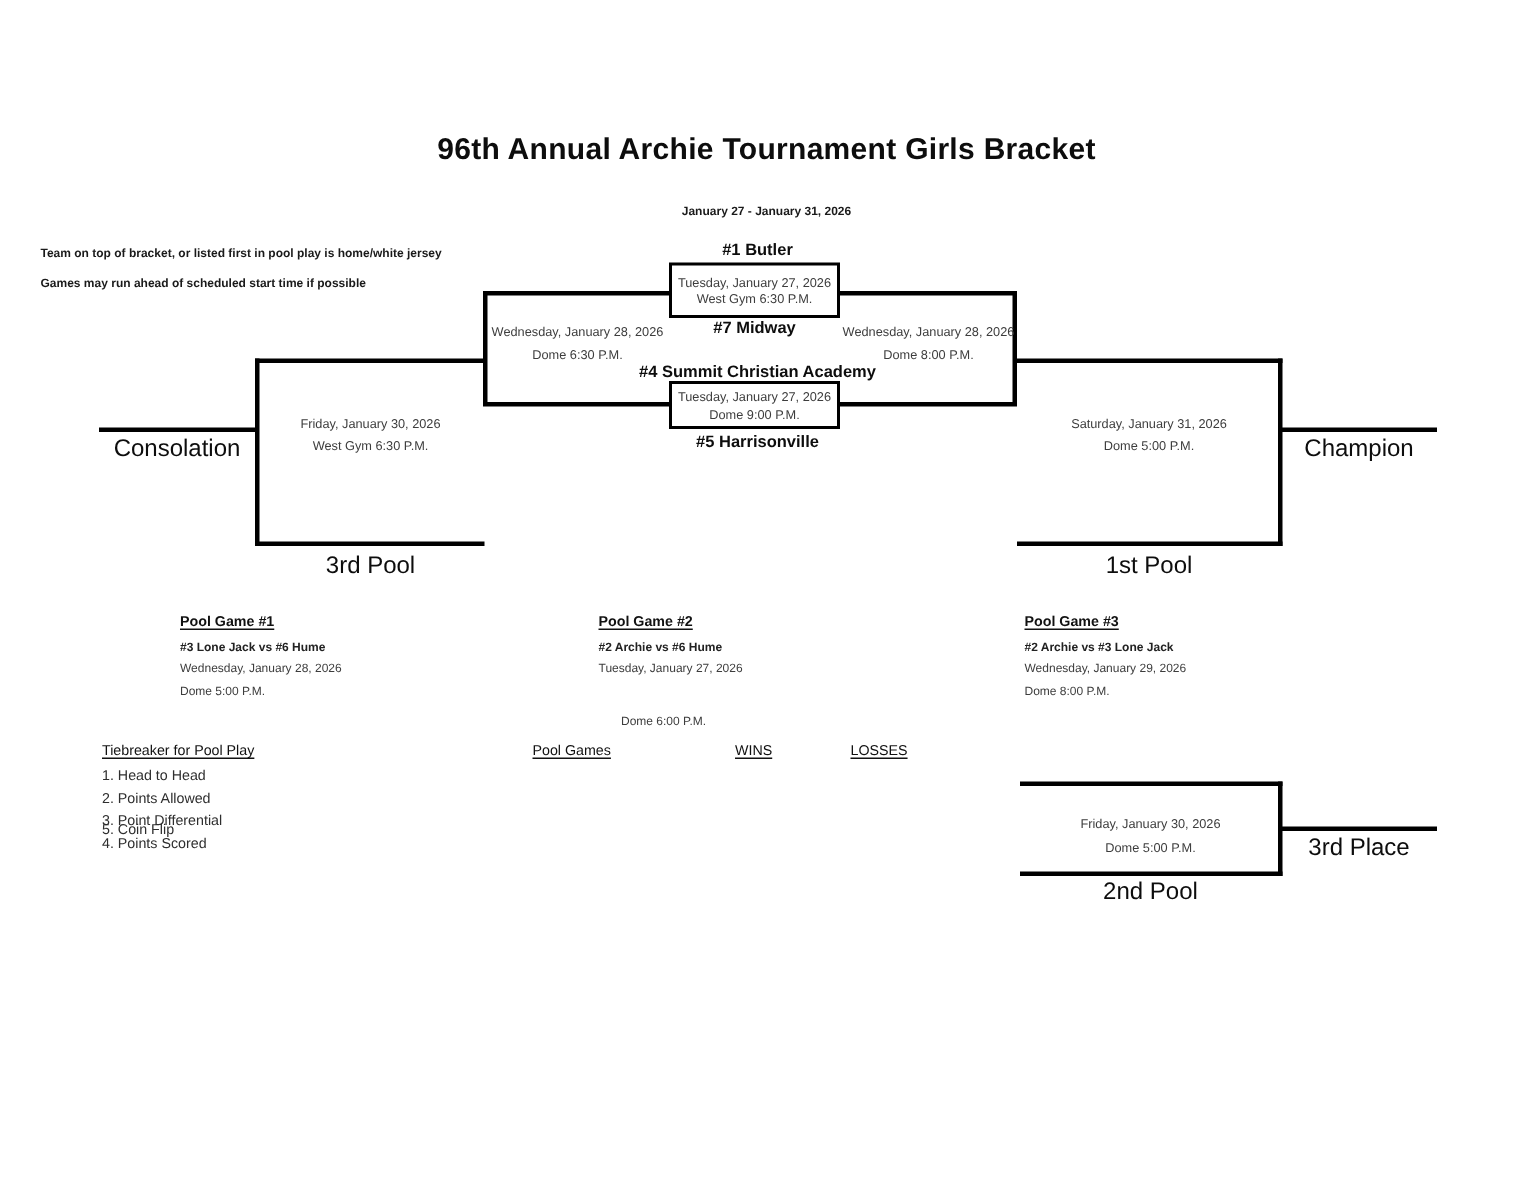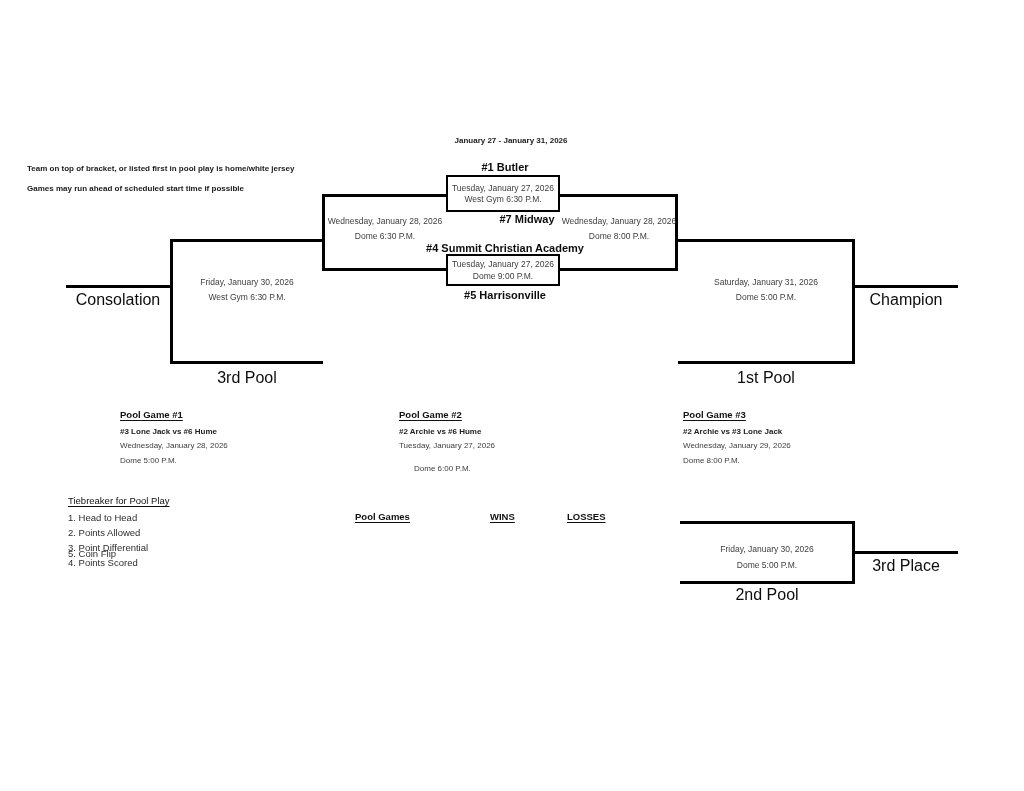--- a/index.html
+++ b/index.html
@@ -14,52 +14,53 @@
   .subtitle { font-size:8px; font-weight:bold; color:#1a1a1a; }
   .note { font-size:8px; font-weight:bold; color:#1a1a1a; }
   .team { font-size:11px; font-weight:bold; color:#0d0d0d; }
   .sm { font-size:8.5px; color:#3d3d3d; }
   .side-lbl { font-size:16px; font-weight:normal; color:#0d0d0d;text-align:center; }
   .pool-hd { font-size:9.5px; font-weight:bold; text-decoration:underline; text-underline-offset:2px; color:#111; }
   .pool-match { font-size:8px; font-weight:bold; color:#222; }
   .pool-sm { font-size:8px; color:#3d3d3d; }
   .tb-title { font-size:9.5px; font-weight:normal; text-decoration:underline; text-underline-offset:2px; color:#111; }
   .tb-item { font-size:9.5px; color:#2e2e2e; }
-  .col-hd { font-size:9.5px; font-weight:bold; text-decoration:underline; text-underline-offset:2px; color:#111;margin-top:16px; }
+  .col-hd { font-size:9.5px; font-weight:normal; text-decoration:underline; text-underline-offset:2px; color:#111; }
   .hline { position:absolute; height:3px; background:#000; }
   .rect-c { position:absolute; box-sizing:border-box; border:3px solid #000; background:transparent; }
   .open-right { position:absolute; box-sizing:border-box; border:3px solid #000; border-right:none; }
   .open-left { position:absolute; box-sizing:border-box; border:3px solid #000; border-left:none; }
   .game-box { position:absolute; box-sizing:border-box; border:2px solid #000; background:#fff;
     display:flex; flex-direction:column; justify-content:center; align-items:center; gap:3px; }
   .game-box .bx { font-size:8.5px; color:#3d3d3d; white-space:nowrap; line-height:1; }
 </style>
 </head>
 <body>
 
 <div class="page">
 
+  <div class="t ctr title" style="left:511px; top:89px;">96th Annual Archie Tournament Girls Bracket</div>
   <div class="t ctr subtitle" style="left:511px; top:136px;">January 27 - January 31, 2026</div>
   <div class="t note" style="left:27px; top:164px;">Team on top of bracket, or listed first in pool play is home/white jersey</div>
   <div class="t note" style="left:27px; top:184px;">Games may run ahead of scheduled start time if possible</div>
 
   <div class="rect-c" style="left:322px; top:194px; width:356px; height:77px;"></div>
   <div class="open-right" style="left:170px; top:239px; width:153px; height:125px;"></div>
   <div class="hline" style="left:66px;  top:285px; width:104px;"></div>
   <div class="open-left" style="left:678px; top:239px; width:177px; height:125px;"></div>
   <div class="hline" style="left:853px; top:285px; width:105px;"></div>
   <div class="open-left" style="left:680px; top:521px; width:175px; height:63px;"></div>
   <div class="hline" style="left:853px; top:551px; width:105px;"></div>
 
   <div class="t ctr team" style="left:505px; top:161px;">#1 Butler</div>
   <div class="game-box" style="left:446px; top:175px; width:114px; height:37px;">
     <div class="bx">Tuesday, January 27, 2026</div>
     <div class="bx">West Gym 6:30 P.M.</div>
   </div>
-  <div class="t ctr team" style="left:527px; top:213px;">#7 Midway</div>
+  <div class="t ctr team" style="left:503px; top:213px;">#7 Midway</div>
 
   <div class="t ctr team" style="left:505px; top:242px;">#4 Summit Christian Academy</div>
   <div class="game-box" style="left:446px; top:254px; width:114px; height:32px;">
     <div class="bx">Tuesday, January 27, 2026</div>
     <div class="bx">Dome 9:00 P.M.</div>
   </div>
   <div class="t ctr team" style="left:505px; top:289px;">#5 Harrisonville</div>
 
   <div class="t ctr sm" style="left:385px; top:216px;">Wednesday, January 28, 2026</div>
   <div class="t ctr sm" style="left:385px; top:231px;">Dome 6:30 P.M.</div>
@@ -77,21 +78,21 @@
   <div class="t ctr side-lbl" style="left:766px; top:369px;">1st Pool</div>
 
   <div class="t pool-hd" style="left:120px; top:409px;">Pool Game #1</div>
   <div class="t pool-match" style="left:120px; top:427px;">#3 Lone Jack vs #6 Hume</div>
   <div class="t pool-sm" style="left:120px; top:441px;">Wednesday, January 28, 2026</div>
   <div class="t pool-sm" style="left:120px; top:456px;">Dome 5:00 P.M.</div>
 
   <div class="t pool-hd" style="left:399px; top:409px;">Pool Game #2</div>
   <div class="t pool-match" style="left:399px; top:427px;text-align:center;">#2 Archie vs #6 Hume</div>
   <div class="t pool-sm" style="left:399px; top:441px;">Tuesday, January 27, 2026</div>
-  <div class="t pool-sm" style="left:399px; top:464px;padding-left:15px;">Dome 6:00 P.M.</div>
+  <div class="t pool-sm" style="left:399px; top:476px;padding-left:15px;">Dome 6:00 P.M.</div>
 
   <div class="t pool-hd" style="left:683px; top:409px;">Pool Game #3</div>
   <div class="t pool-match" style="left:683px; top:427px;">#2 Archie vs #3 Lone Jack</div>
   <div class="t pool-sm" style="left:683px; top:441px;">Wednesday, January 29, 2026</div>
   <div class="t pool-sm" style="left:683px; top:456px;">Dome 8:00 P.M.</div>
 
   <div class="t tb-title" style="left:68px; top:495px;">Tiebreaker for Pool Play</div>
   <div class="t tb-item" style="left:68px; top:512px;">1. Head to Head</div>
   <div class="t tb-item" style="left:68px; top:527px;">2. Points Allowed</div>
   <div class="t tb-item" style="left:68px; top:542px;">3. Point Differential</div>

